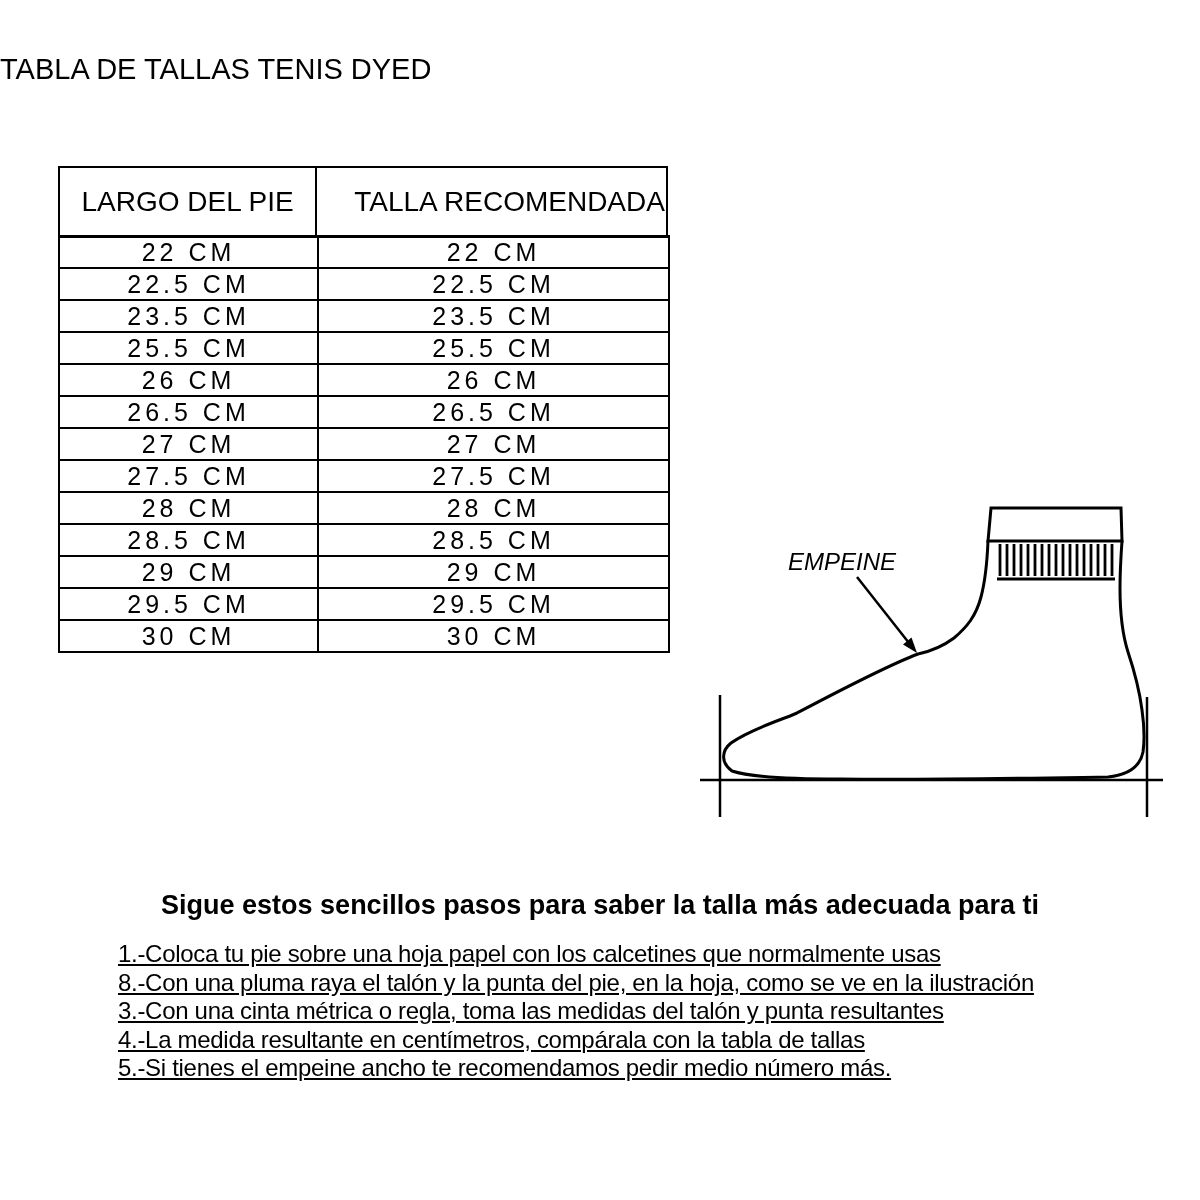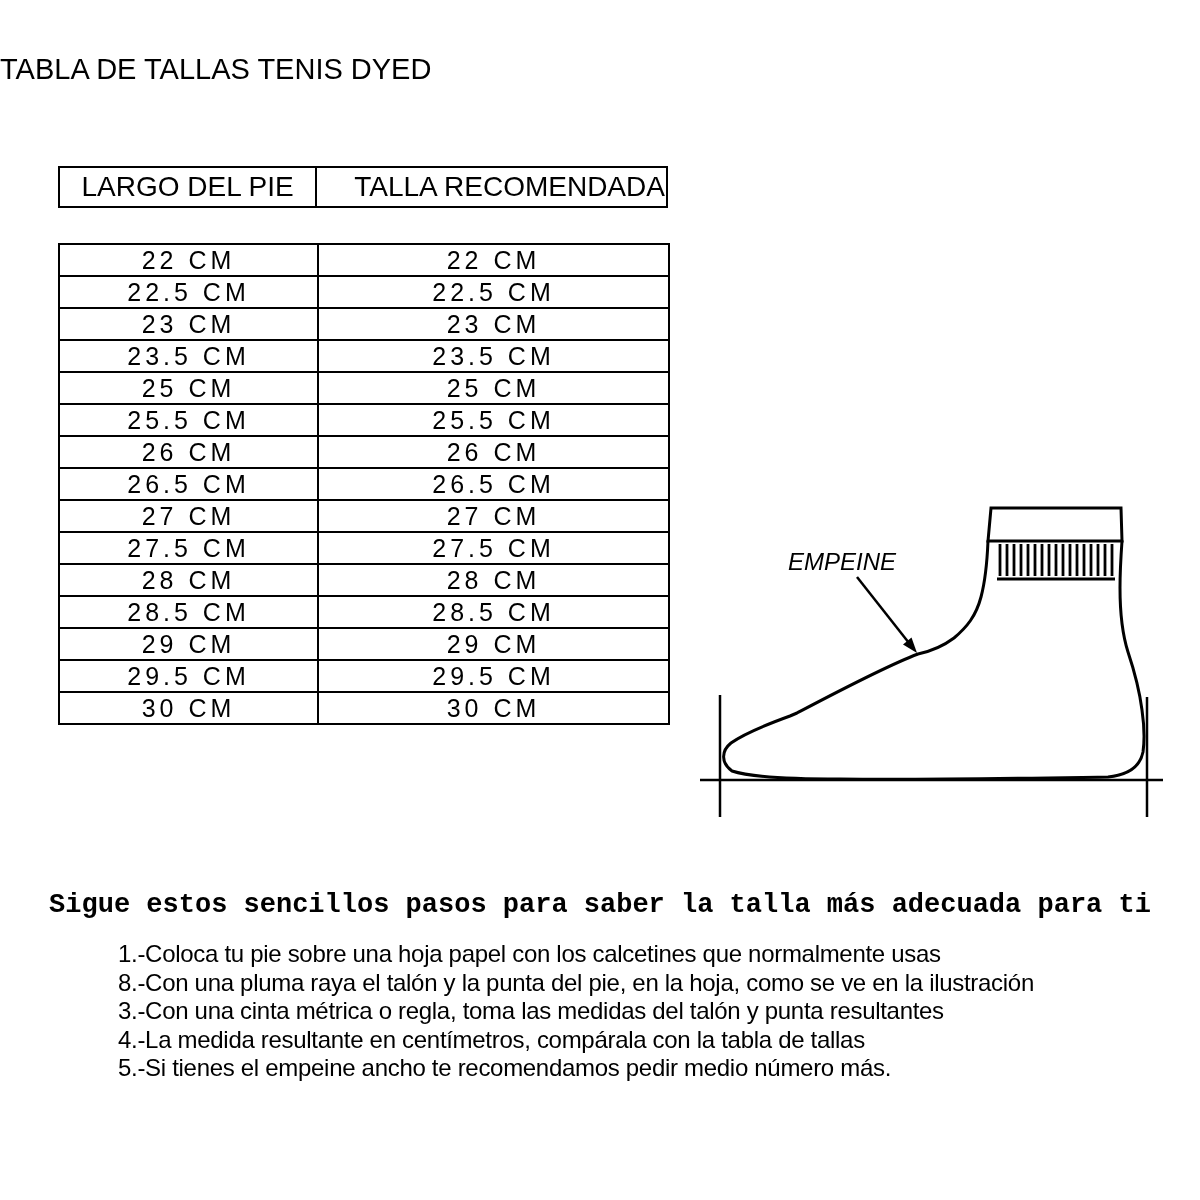--- a/index.html
+++ b/index.html
@@ -18,36 +18,36 @@
     text-align: left;
     font-size: 29px;
     line-height: 30px;
     white-space: nowrap;
   }
 
   
   .size-table-header {
     position: absolute;
     left: 58px; top: 166px;
-    width: 610px; height: 42px;
+    width: 610px; height: 72px;
     border: 2px solid var(--ink);
     display: flex;
   }
   .size-table-header .hcell {
     display: flex; align-items: center; justify-content: center;
     font-size: 28px;
     white-space: nowrap;
   }
   .size-table-header .hcell.c1 { width: 259px; border-right: 2px solid var(--ink); }
   .size-table-header .hcell.c2 { width: 351px; padding-left: 36px; }
 
   
   table.size-table {
     position: absolute;
-    left: 58px; top: 243px;
+    left: 58px; top: 235px;
     width: 610px;
     border-collapse: collapse;
     table-layout: fixed;
     padding-left: 44px;
   }
   table.size-table td {
     border: 2px solid var(--ink);
     height: 32px;
     text-align: center;
     vertical-align: middle;
@@ -70,31 +70,31 @@
     fill: var(--ink);
   }
 
   .instructions-heading {
     position: absolute;
     left: 0; right: 0; top: 890px;
     text-align: center;
     font-size: 27px;
     font-weight: bold;
     white-space: nowrap;
-    font-family: Liberation Mono, monospace;
   }
   .instructions-steps {
     position: absolute;
     left: 118px; top: 940px;
     font-size: 24px;
     letter-spacing: -0.3px;
   }
   .instructions-steps .step {
     line-height: 28.5px;
     white-space: nowrap;
+    text-decoration: underline;
   }
 </style>
 </head>
 <body>
 
 <div class="page-title">TABLA DE TALLAS TENIS DYED</div>
 
 <div class="size-table-header">
   <div class="hcell c1">LARGO DEL PIE</div>
   <div class="hcell c2">TALLA RECOMENDADA</div>
@@ -104,30 +104,22 @@
   <tbody>
       <tr>
         <td class="c1">22 CM</td>
         <td class="c2">22 CM</td>
       </tr>
       <tr>
         <td class="c1">22.5 CM</td>
         <td class="c2">22.5 CM</td>
       </tr>
       <tr>
-        <td class="c1">23 CM</td>
-        <td class="c2">23 CM</td>
-      </tr>
-      <tr>
         <td class="c1">23.5 CM</td>
         <td class="c2">23.5 CM</td>
-      </tr>
-      <tr>
-        <td class="c1">25 CM</td>
-        <td class="c2">25 CM</td>
       </tr>
       <tr>
         <td class="c1">25.5 CM</td>
         <td class="c2">25.5 CM</td>
       </tr>
       <tr>
         <td class="c1">26 CM</td>
         <td class="c2">26 CM</td>
       </tr>
       <tr>

